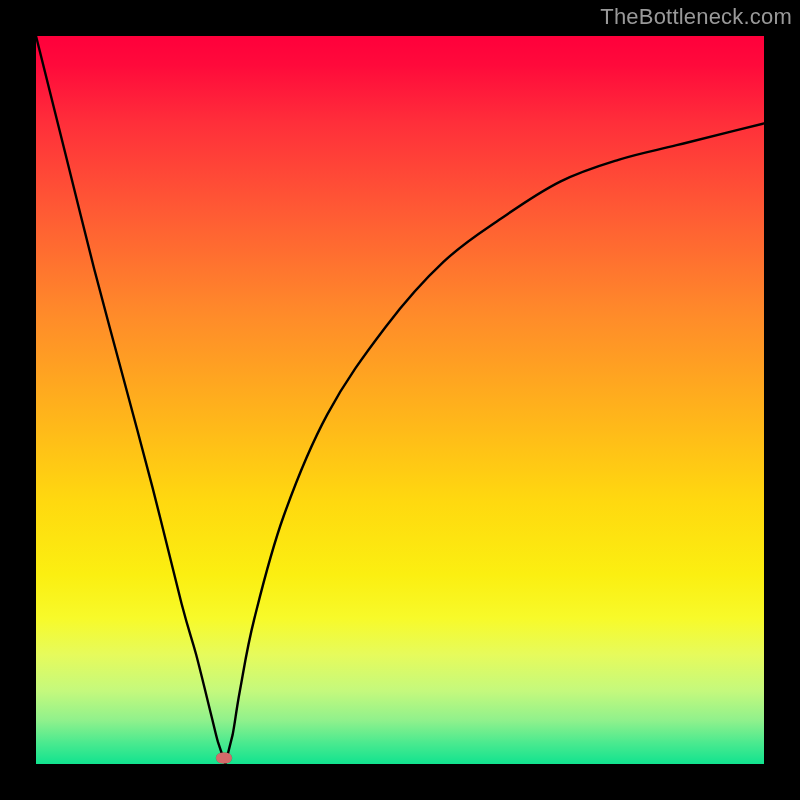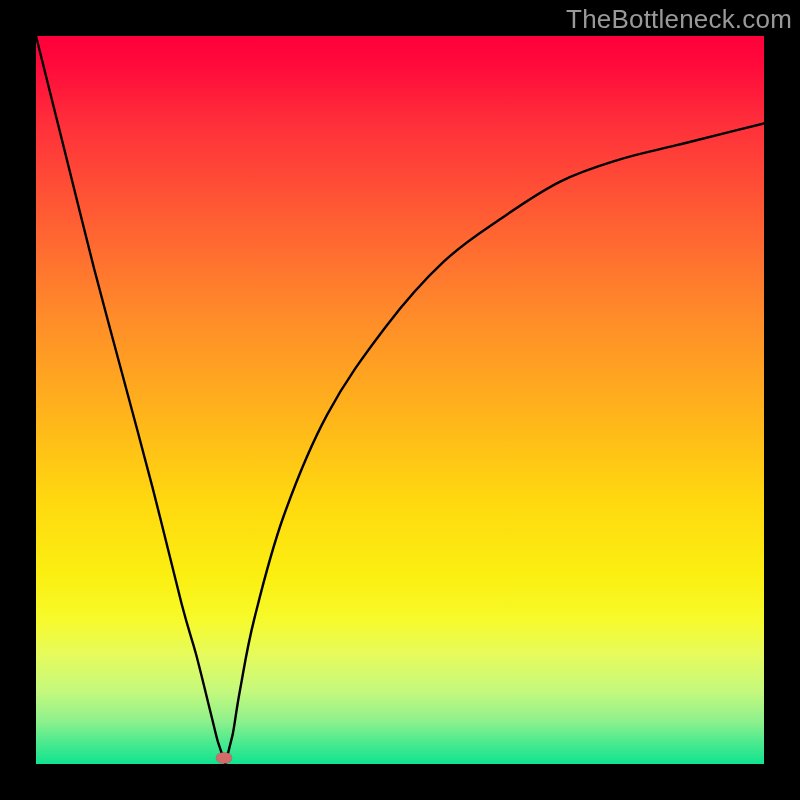--- a/index.html
+++ b/index.html
@@ -56,21 +56,21 @@
     background: #d46a6a;
     border-radius: 50% / 60%;
     transform: translate(-50%, -50%);
     box-shadow: 0 0 0 0.3px rgba(0,0,0,0.25);
   }
   .watermark {
     position: absolute;
     top: 4px;
     right: 8px;
     color: #999;
-    font-size: 26px;
+    font-size: 22px;
     font-weight: 400;
     letter-spacing: 0.2px;
     user-select: none;
   }
 </style>
 </head>
 <body>
 
 <div class="stage">
 

